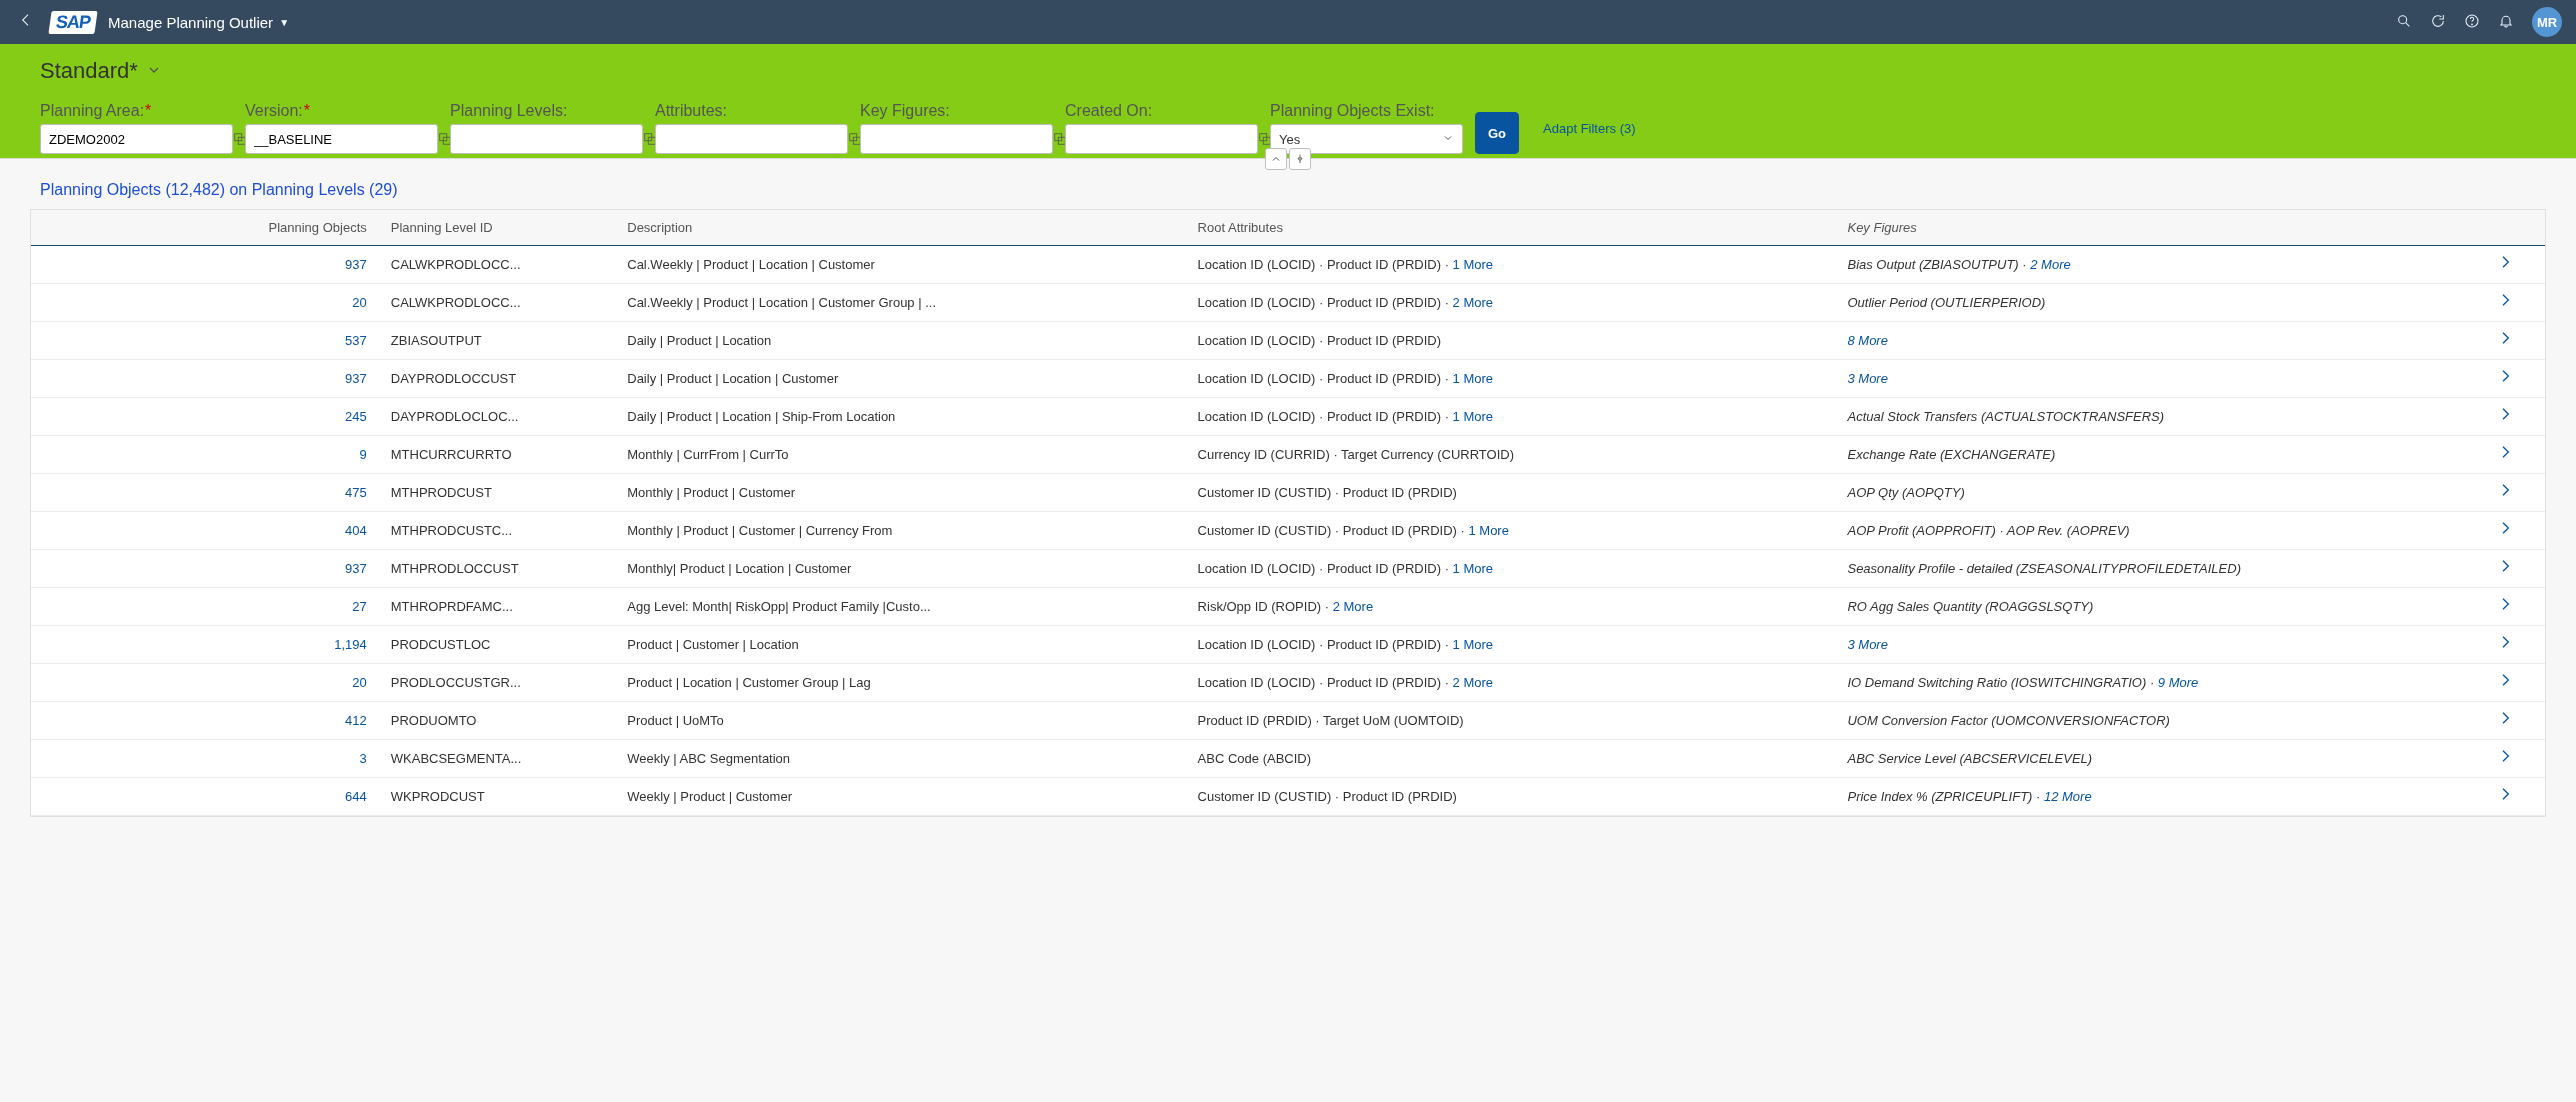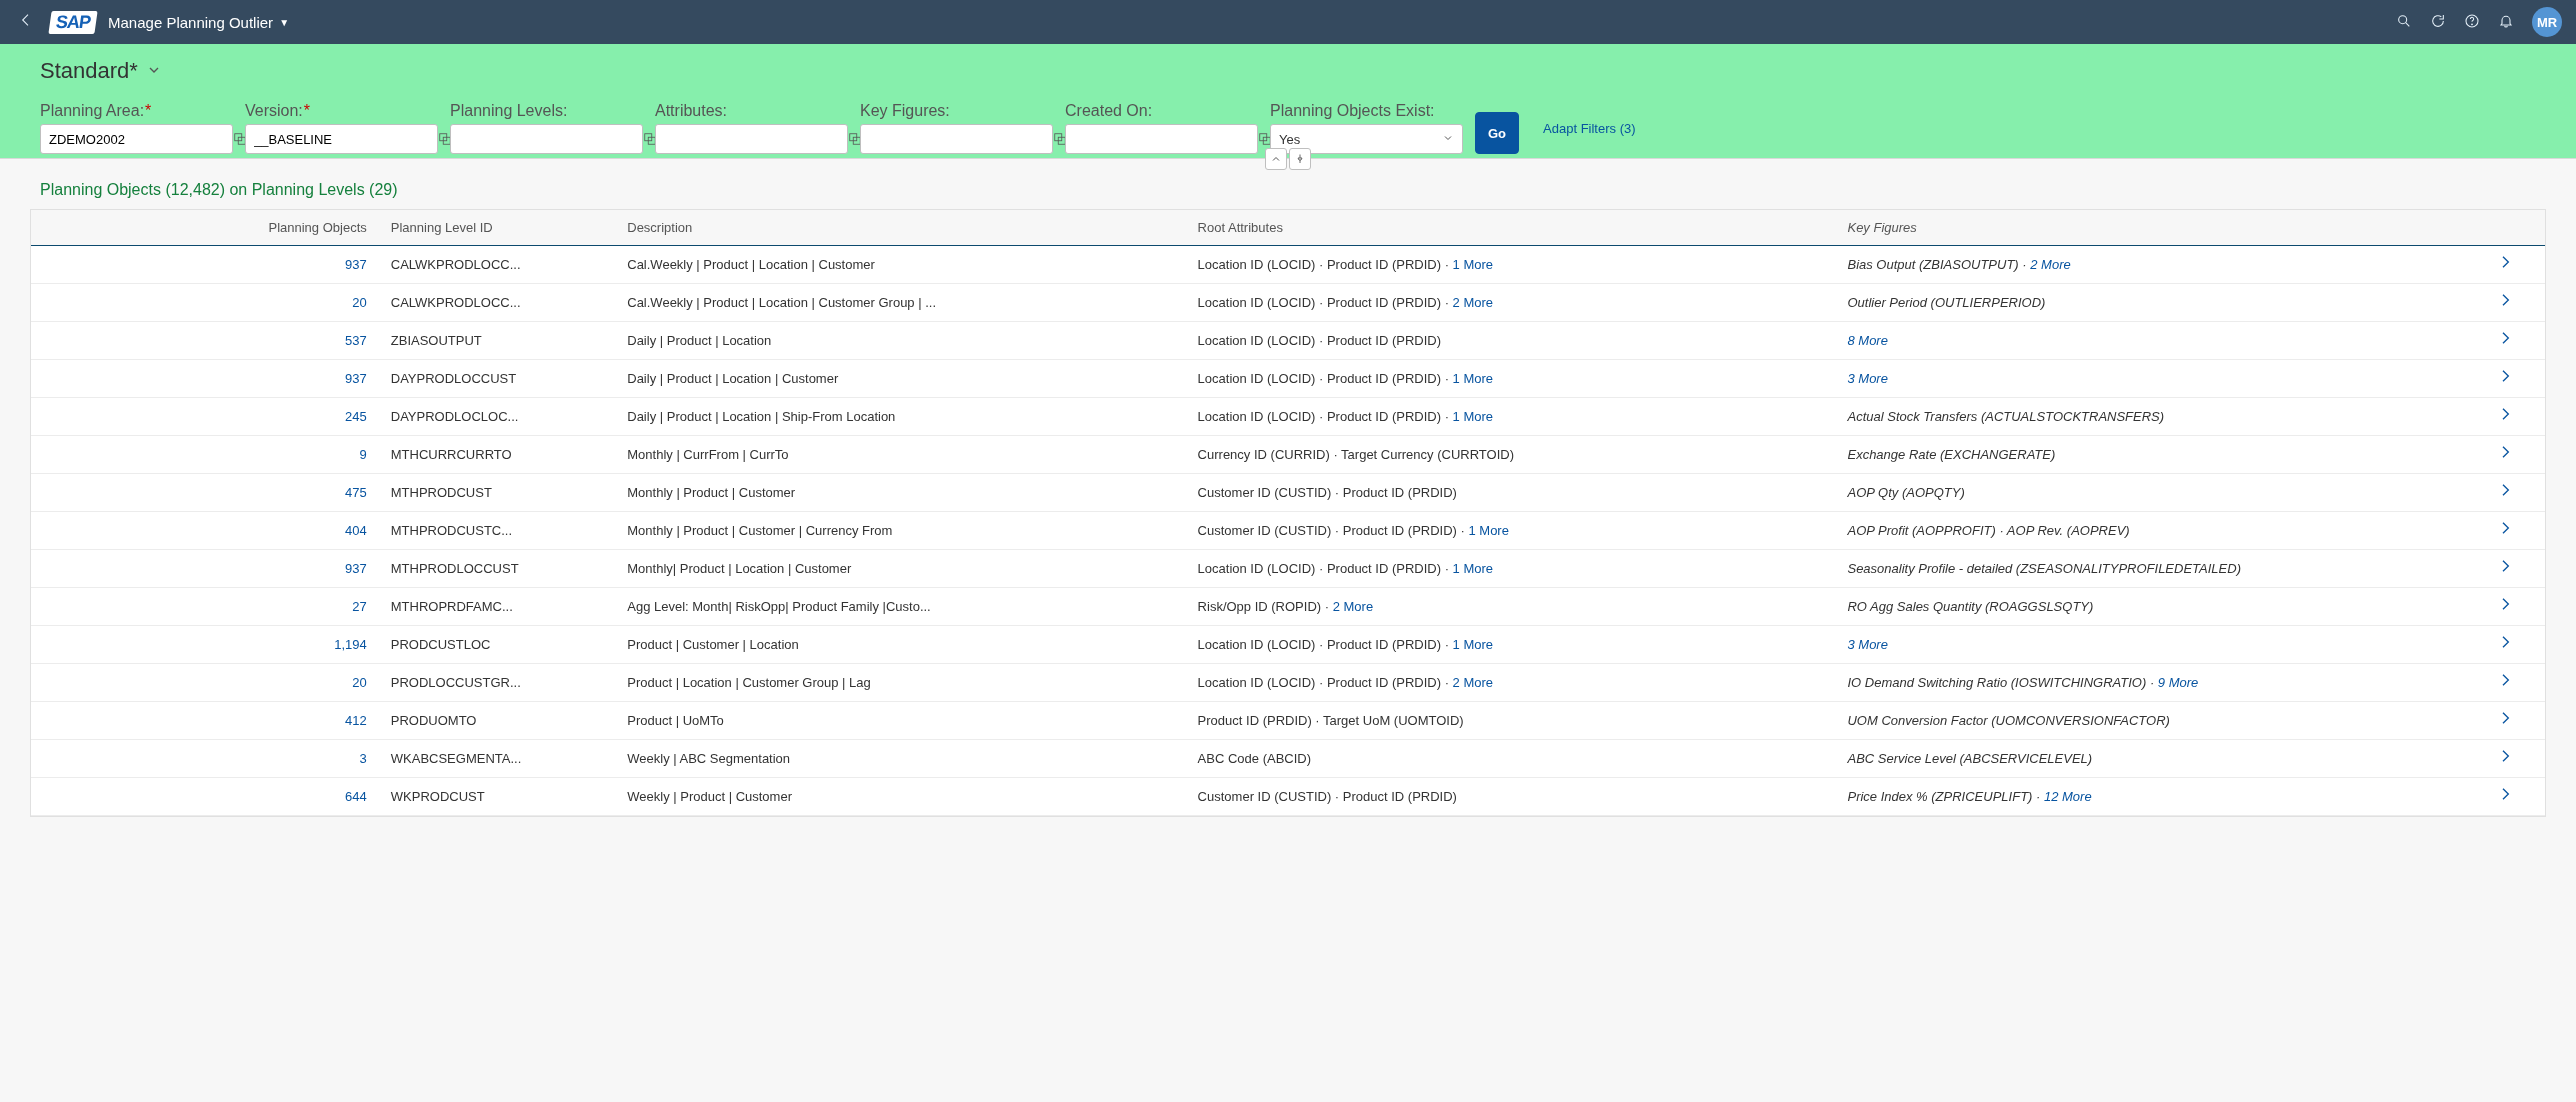--- a/index.html
+++ b/index.html
@@ -23,21 +23,21 @@
   .app-title { font-size:15px; cursor:pointer; display:flex; align-items:center; gap:6px; }
   .app-title-caret { font-size:10px; }
   .shell-right { margin-left:auto; display:flex; align-items:center; gap:18px; }
   .shell-icon { color:#e3eef7; font-size:15px; cursor:pointer; }
   .avatar {
     width:30px; height:30px; border-radius:50%; background:#5495d4;
     display:flex; align-items:center; justify-content:center;
     font-size:13px; color:#fff; font-weight:700; cursor:pointer;
   }
 
-  .filter-bar { background:#86efac; border-bottom:1px solid #d9d9d9; padding: 14px 40px 4px 40px; position:relative; }
+  .filter-bar { background:#84cc16; border-bottom:1px solid #d9d9d9; padding: 14px 40px 4px 40px; position:relative; }
   .variant-row { display:flex; align-items:center; margin-bottom:18px; }
   .variant-title { font-size:22px; color:#333; font-weight:400; cursor:pointer; display:flex; align-items:center; gap:8px; }
   .variant-caret { font-size:14px; color:#555; }
 
   .filters-row { display:flex; align-items:flex-end; gap:12px; flex-wrap: nowrap; }
   .filter-item { display:flex; flex-direction:column; gap:4px; width: 193px; }
   .filter-label { font-size:16px; color:#555; }
   .req::after { content:"*"; color:#c00; margin-left:1px; }
 
   .input-wrap {
@@ -70,21 +70,21 @@
     position:absolute; left:50%; bottom:-12px; transform:translateX(-50%);
     display:flex; gap:2px;
   }
   .mini-btn {
     width:22px; height:22px; border:1px solid #bfbfbf; background:#fff;
     border-radius:3px; display:flex; align-items:center; justify-content:center;
     font-size:11px; color:#555; cursor:pointer;
   }
 
   .table-title {
-    padding: 22px 40px 10px 40px; font-size:16px; color:#15803d;
+    padding: 22px 40px 10px 40px; font-size:16px; color:#1d4ed8;
   }
 
   .table-wrap { margin: 0 30px; background:#fff; border:1px solid #e0e0e0; }
   table { width:100%; border-collapse:collapse; }
   thead th {
     text-align:left; font-weight:normal; color:#555; font-size:13px;
     padding:10px 12px; border-bottom:1px solid #0c4a6e; background:#f7f7f7;
   }
   tbody td {
     padding:8px 12px; border-bottom:1px solid #ececec; font-size:13px;

